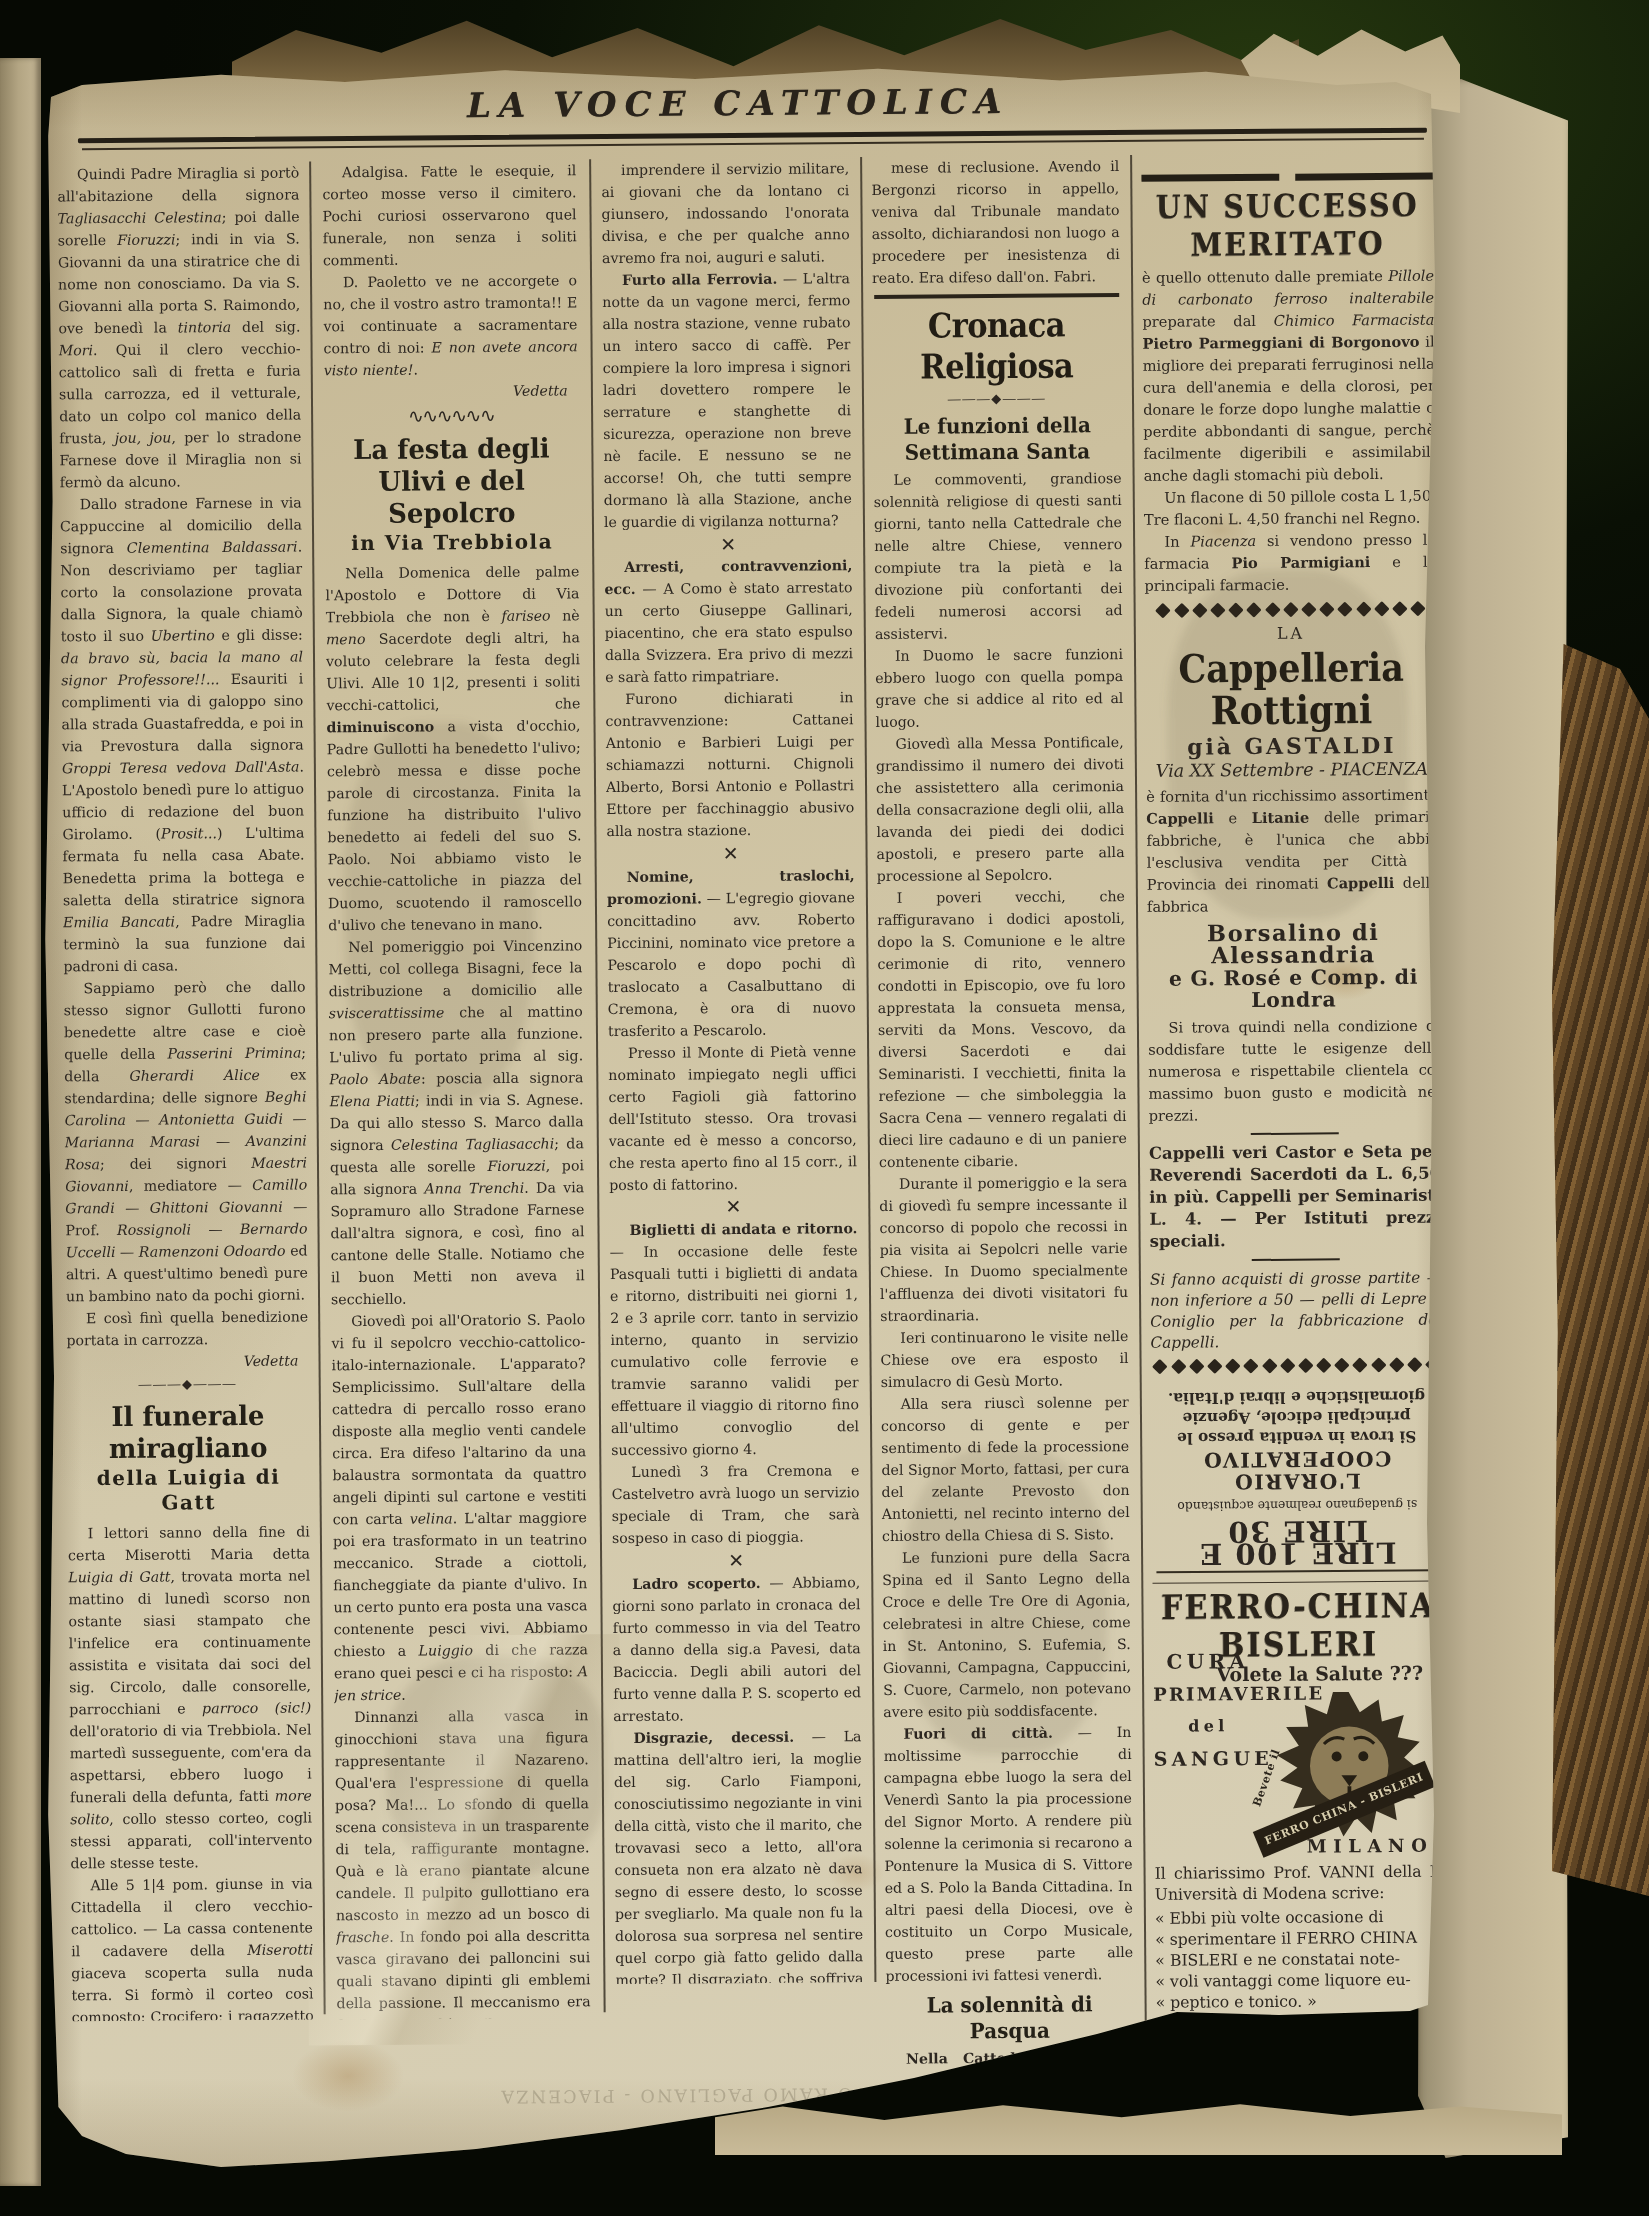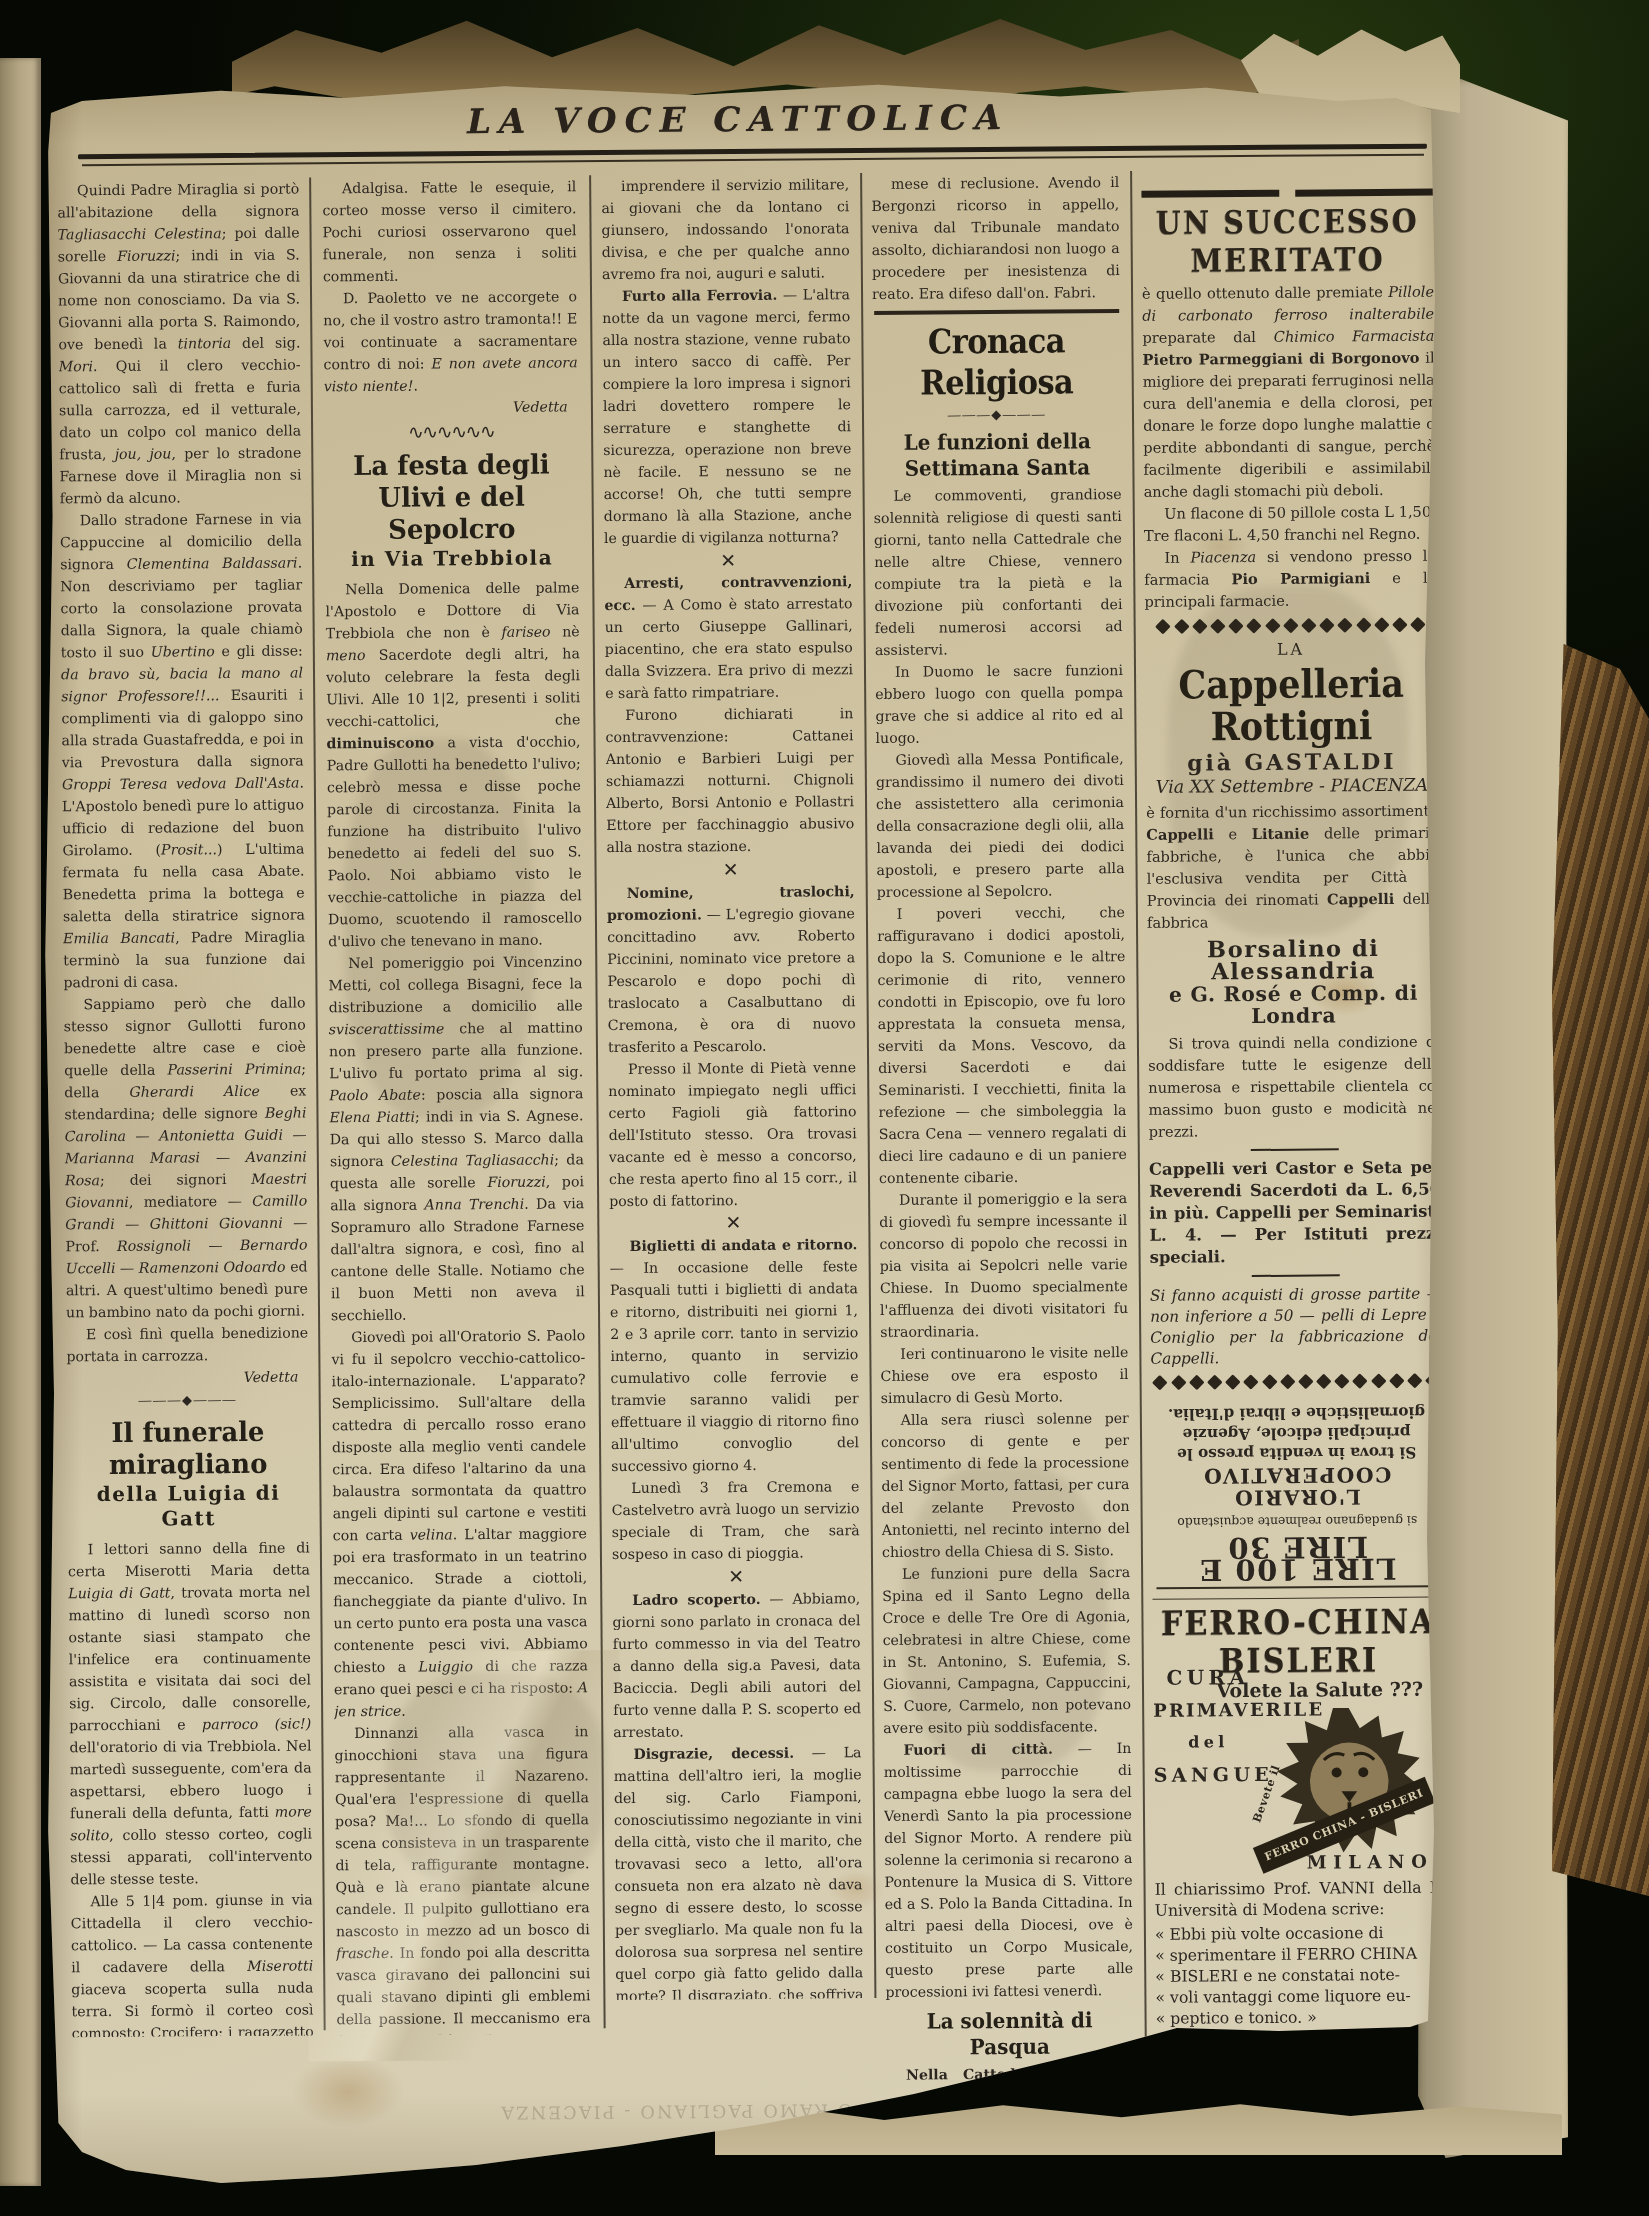--- a/index.html
+++ b/index.html
@@ -25,21 +25,21 @@
     background:linear-gradient(180deg,#4a3c22 0%,#6b5836 55%,#8a744a 100%);
     clip-path:polygon(0 55%,6% 20%,14% 45%,22% 10%,30% 50%,38% 18%,47% 60%,55% 15%,63% 48%,72% 8%,80% 42%,88% 20%,95% 55%,100% 30%,100% 78%,92% 100%,80% 82%,66% 98%,52% 80%,38% 97%,24% 84%,12% 98%,4% 82%,0 92%);}
   .torn-top2{position:absolute;left:1241px;top:25px;width:219px;height:88px;
     background:linear-gradient(180deg,#b7a884 0%,#cabb98 100%);
     clip-path:polygon(0 40%,15% 10%,35% 35%,55% 5%,75% 30%,92% 12%,100% 45%,100% 100%,70% 88%,40% 100%,10% 86%);}
   .bottomsliver{position:absolute;left:715px;top:2101px;width:847px;height:54px;
     background:linear-gradient(180deg,#b6a783 0%,#c9bb99 100%);
     clip-path:polygon(0 30%,8% 10%,20% 35%,34% 8%,48% 30%,62% 6%,75% 28%,88% 10%,100% 25%,100% 100%,0 100%);}
 
   
-  .page{position:absolute;left:38px;top:79px;width:1415px;height:2117px;
+  .page{position:absolute;left:38px;top:63px;width:1415px;height:2117px;
     background:linear-gradient(163deg,#c2b491 0%,#ccc09e 28%,#d3c9ab 58%,#d9d1b8 100%);
     clip-path:polygon(13px 34px,44px 22px,183px 11.7px,307px 19px,467px 7.3px,657px 16px,840px 5.8px,1022px 17.5px,1168px 8.8px,1299px 22px,1358px 19px,1393px 31px,
       1397px 219px,1387px 584px,1394px 1022px,1389px 1460px,1396px 1752px,1390px 1942px,
       1372px 1948px,1241px 1952px,1139px 1949px,1059px 1971px,876px 2015px,730px 2044px,584px 2067px,438px 2086px,292px 2098px,183px 2104px,88px 2091px,44px 2073px,20.4px 2044px,
       10.2px 1752px,16px 1314px,7.3px 876px,14.6px 438px,10.2px 73px);}
   .page::before{content:"";position:absolute;inset:0;pointer-events:none;
     background:
       radial-gradient(ellipse 80px 51px at 310px 2013px, rgba(150,105,45,.30), transparent 70%),
       radial-gradient(ellipse 51px 33px at 1307px 914px, rgba(155,108,45,.34), transparent 70%),
       radial-gradient(ellipse 40px 28px at 818px 1810px, rgba(150,100,40,.20), transparent 70%),

